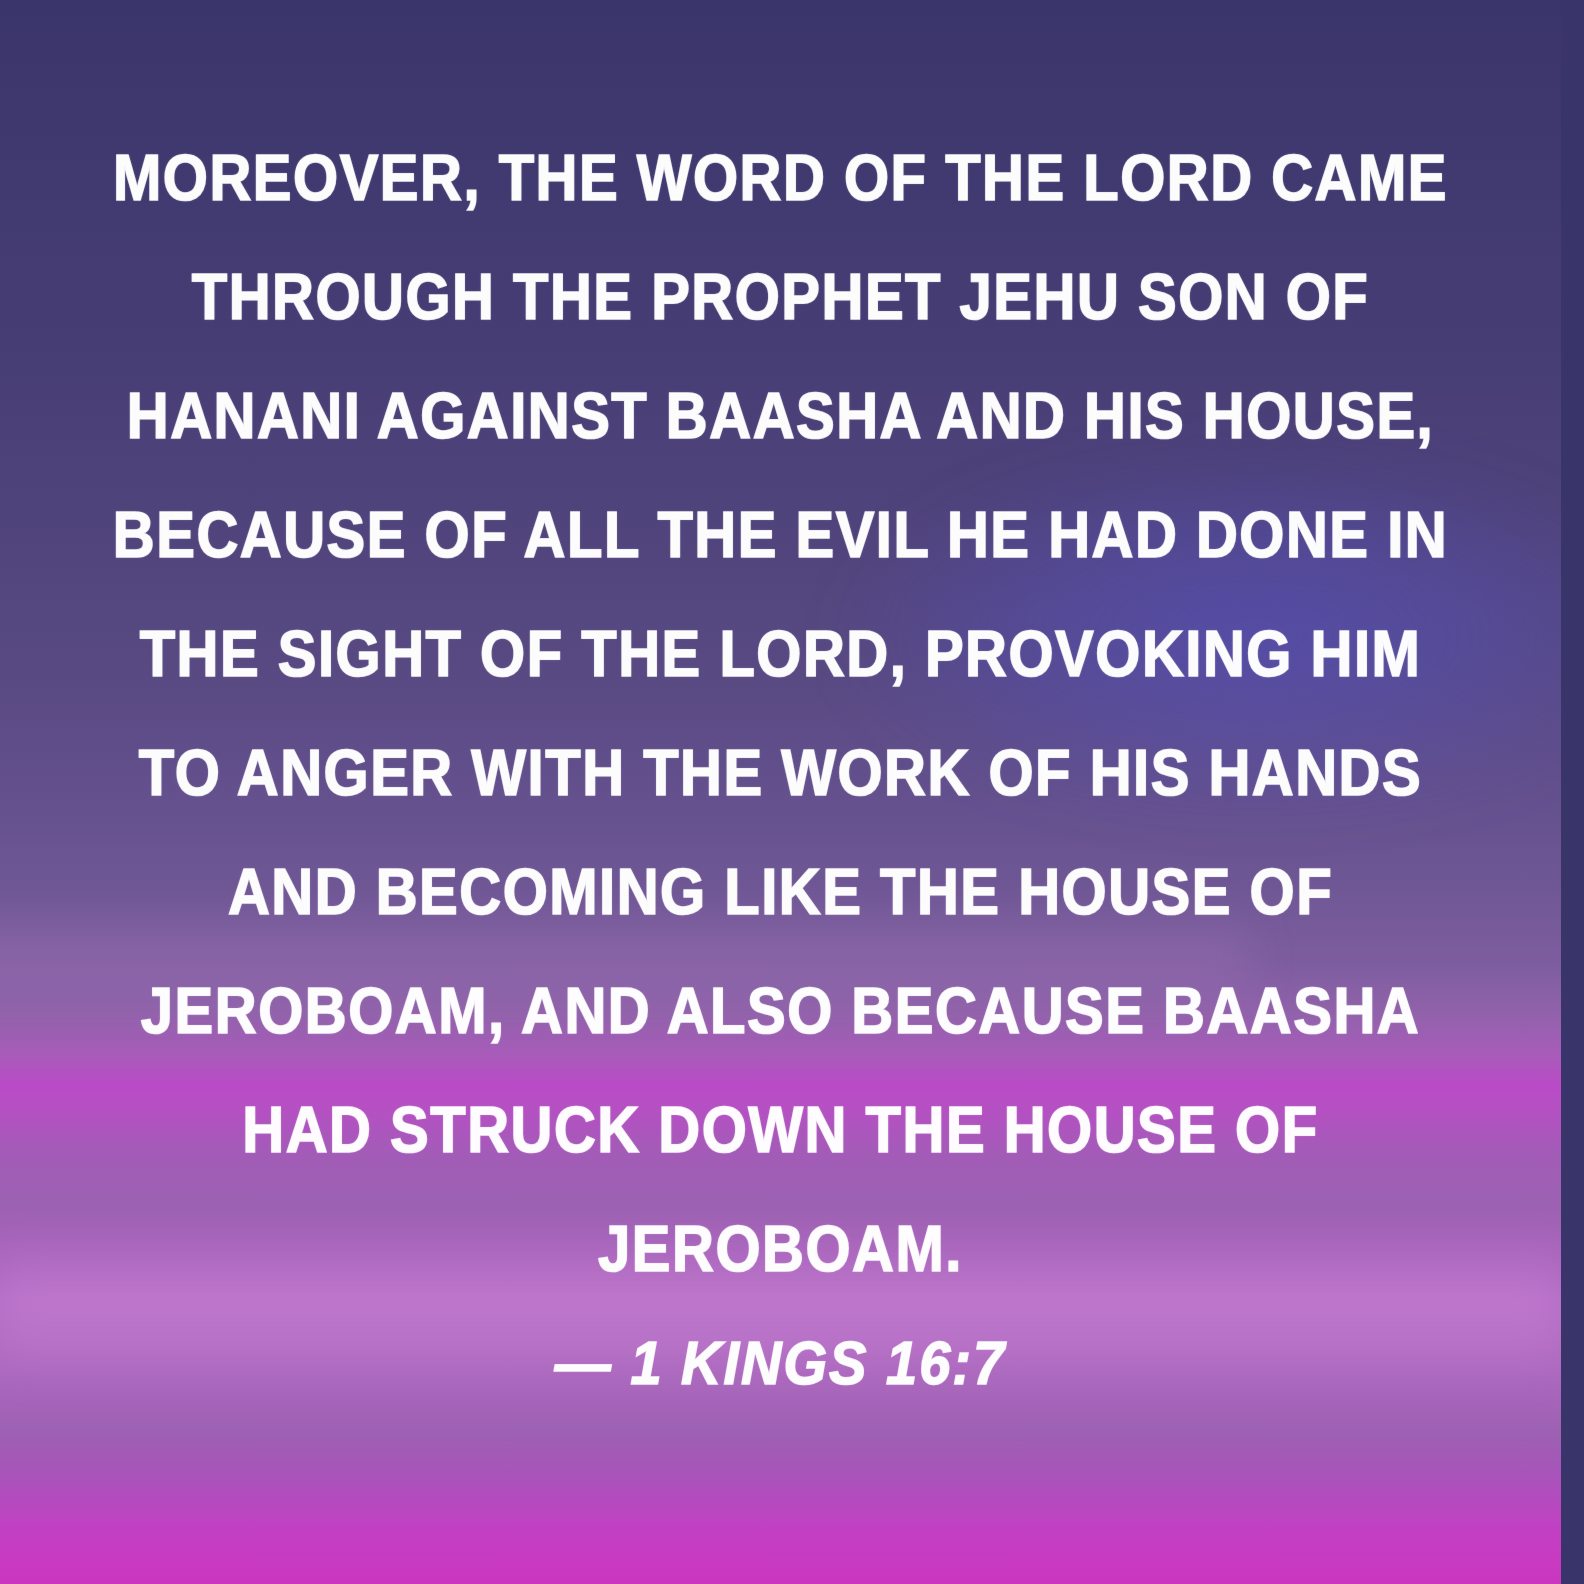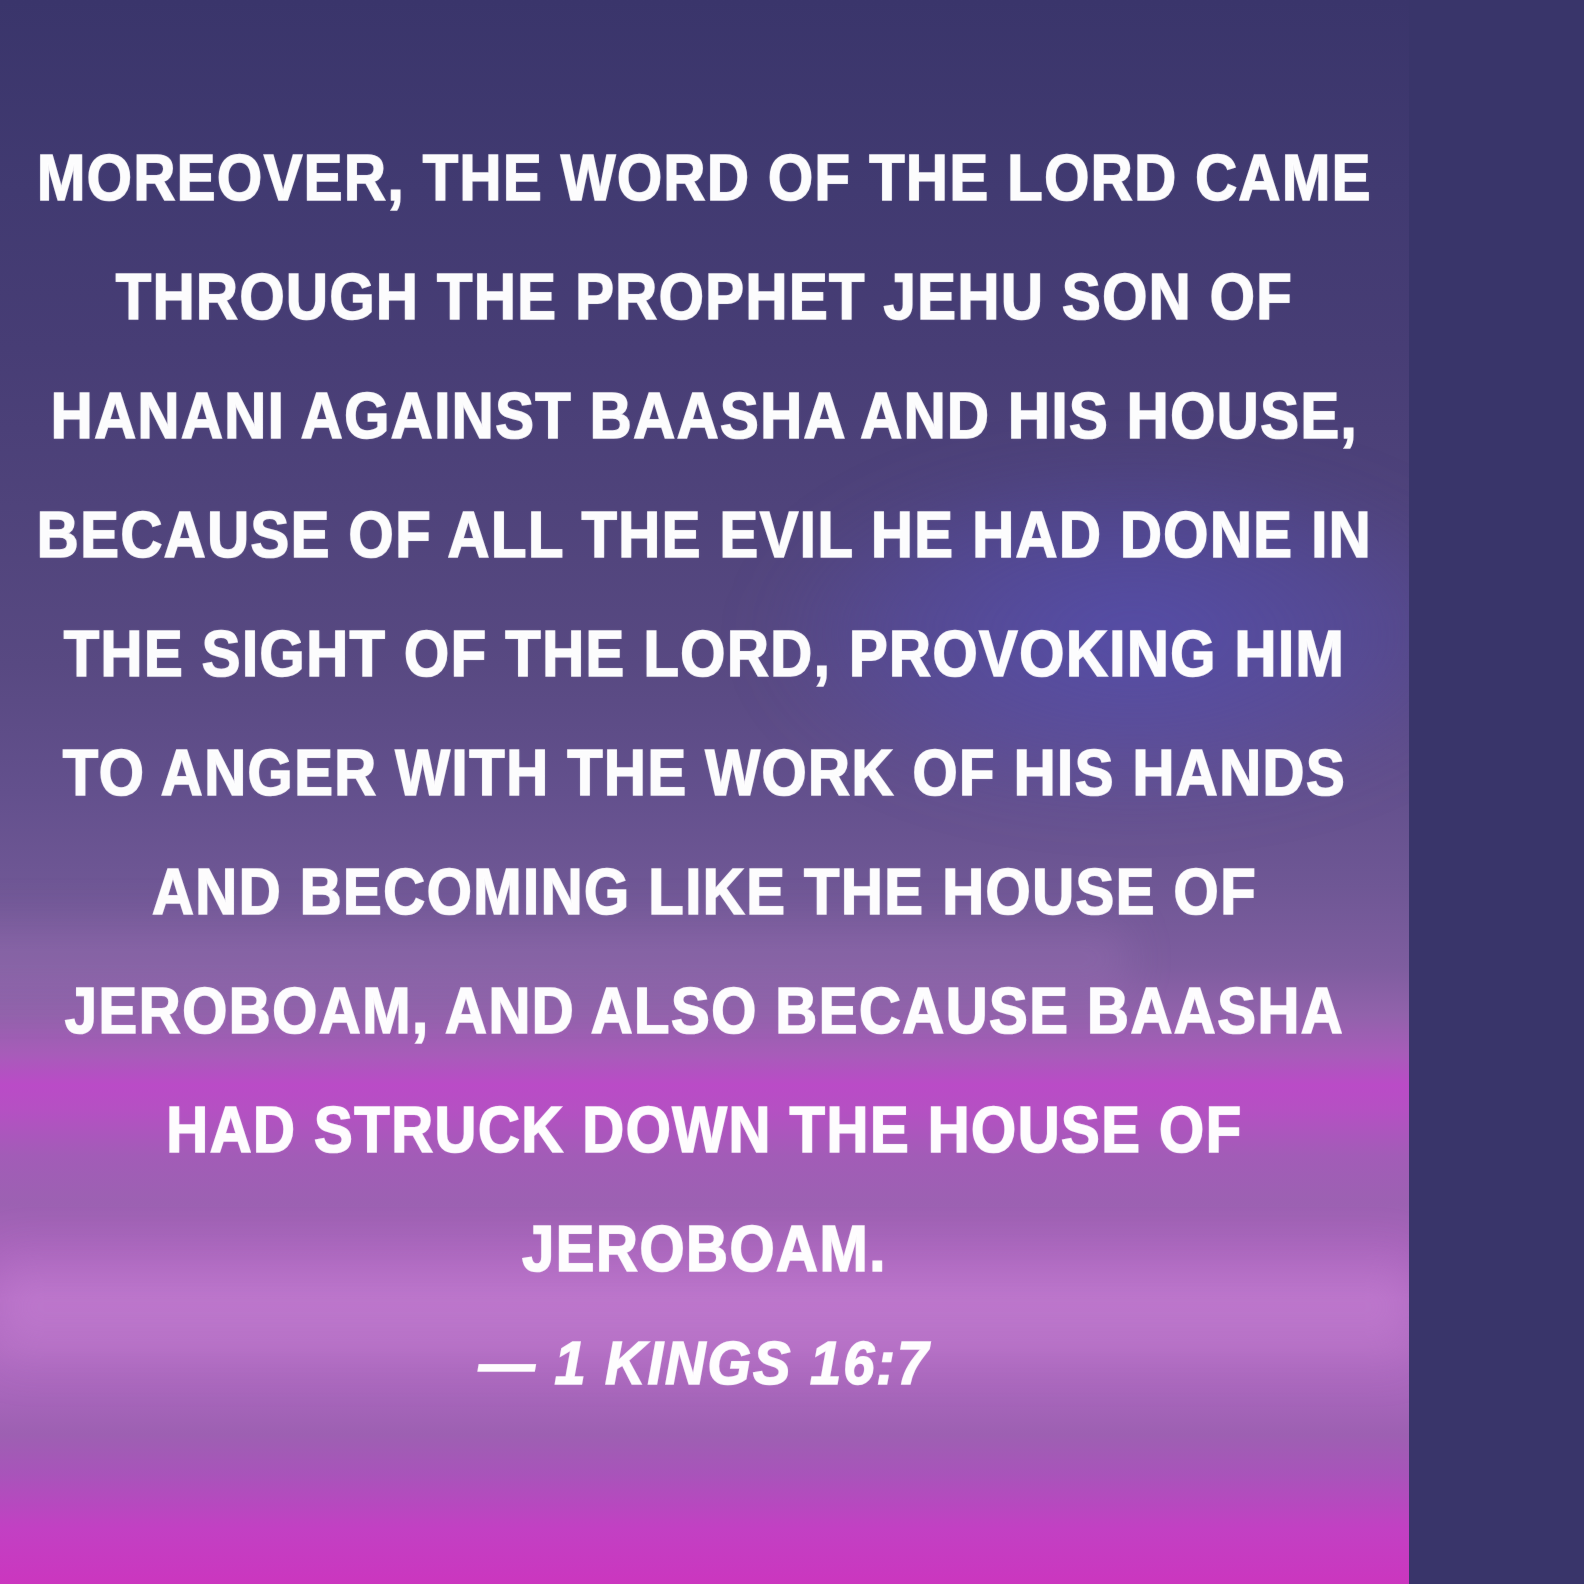--- a/index.html
+++ b/index.html
@@ -2,21 +2,21 @@
 <html><head>
 <meta charset="utf-8">
 <style>
   html, body {
     margin: 0;
     padding: 0;
     background: #39356a;
   }
   .canvas {
     position: relative;
-    width: 1409px;
+    width: 1561px;
     height: 1584px;
     overflow: hidden;
     background: linear-gradient(180deg,
       #3a356b 0%,
       #413a71 12%,
       #473d75 22%,
       #4f437b 32%,
       #584982 42%,
       #63508d 50%,
       #6f5795 56%,

